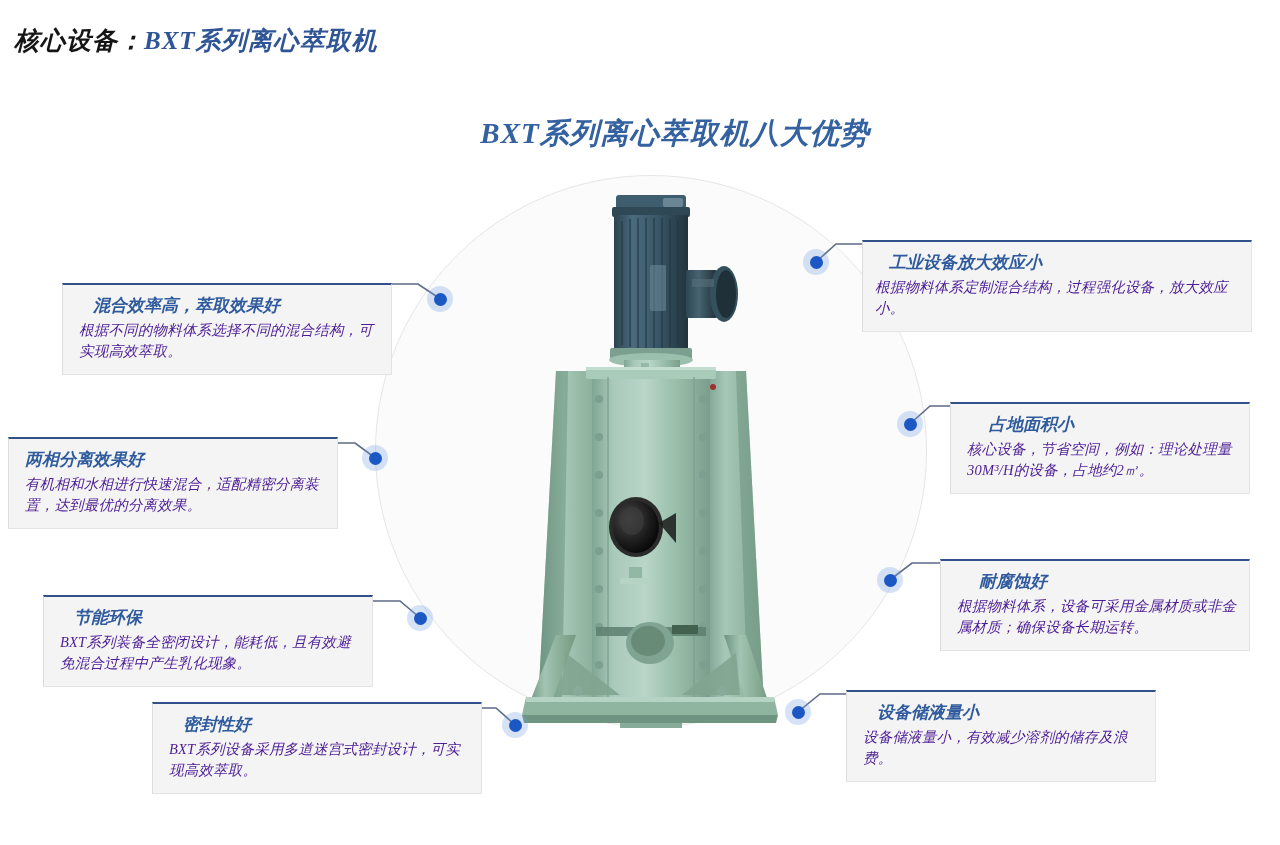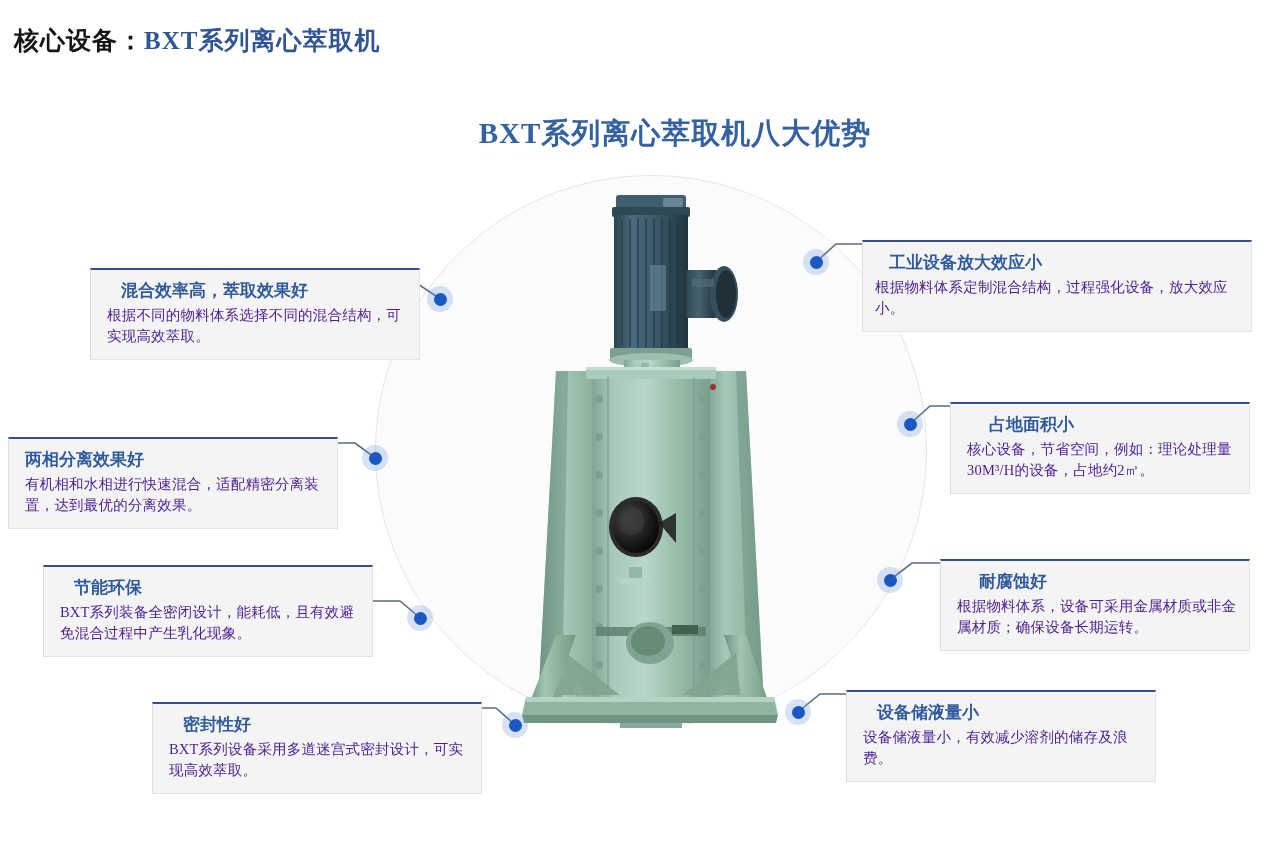--- a/index.html
+++ b/index.html
@@ -4,21 +4,21 @@
 <title>BXT</title>
 <style>
   html,body{margin:0;padding:0;}
   body{
     width:1280px;height:845px;
     background:#ffffff;
     font-family:"Liberation Serif","DejaVu Serif",serif;
     overflow:hidden;
     position:relative;
   }
-  #stage{position:absolute;left:0;top:0;width:1117px;height:845px;}
+  #stage{position:absolute;left:0;top:0;width:1117px;height:845px;font-style:italic;}
 
   
   .page-header{
     position:absolute;left:14px;top:24px;
     font-size:25px;font-weight:bold;letter-spacing:1px;
     white-space:nowrap;
   }
   .page-header .hdr-black{color:#151515;}
   .page-header .hdr-blue{color:#2f5596;}
 
@@ -251,31 +251,31 @@
 
   <div class="node" style="left:440px;top:299px;"></div>
   <div class="node" style="left:375px;top:458px;"></div>
   <div class="node" style="left:420px;top:618px;"></div>
   <div class="node" style="left:515px;top:725px;"></div>
   <div class="node" style="left:816px;top:262px;"></div>
   <div class="node" style="left:910px;top:424px;"></div>
   <div class="node" style="left:890px;top:580px;"></div>
   <div class="node" style="left:798px;top:712px;"></div>
 
-  <div class="card indent" style="left:62px;top:268px;width:330px;margin-left:28px;">
+  <div class="card indent" style="left:62px;top:283px;width:330px;">
     <p class="c-title">混合效率高，萃取效果好</p>
     <p class="c-body">根据不同的物料体系选择不同的混合结构，可实现高效萃取。</p>
   </div>
 
   <div class="card" style="left:8px;top:437px;width:330px;">
     <p class="c-title">两相分离效果好</p>
     <p class="c-body">有机相和水相进行快速混合，适配精密分离装置，达到最优的分离效果。</p>
   </div>
 
-  <div class="card indent" style="left:43px;top:565px;width:330px;">
+  <div class="card indent" style="left:43px;top:595px;width:330px;">
     <p class="c-title">节能环保</p>
     <p class="c-body">BXT系列装备全密闭设计，能耗低，且有效避免混合过程中产生乳化现象。</p>
   </div>
 
   <div class="card indent" style="left:152px;top:702px;width:330px;">
     <p class="c-title">密封性好</p>
     <p class="c-body">BXT系列设备采用多道迷宫式密封设计，可实现高效萃取。</p>
   </div>
 
   <div class="card indent" style="left:862px;top:240px;width:390px;padding-left:12px;">

